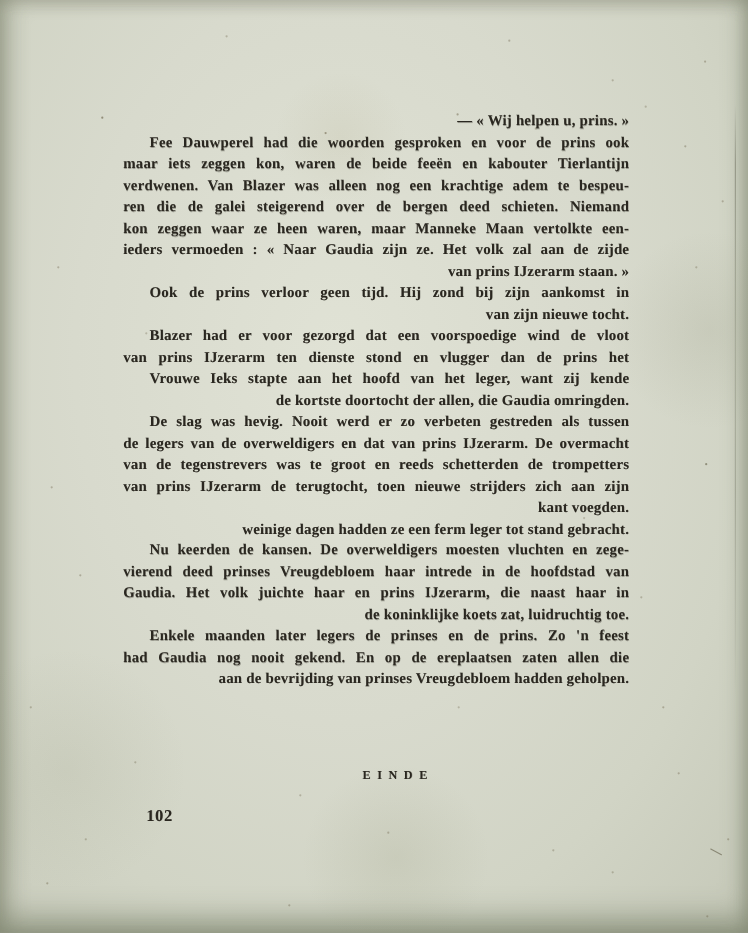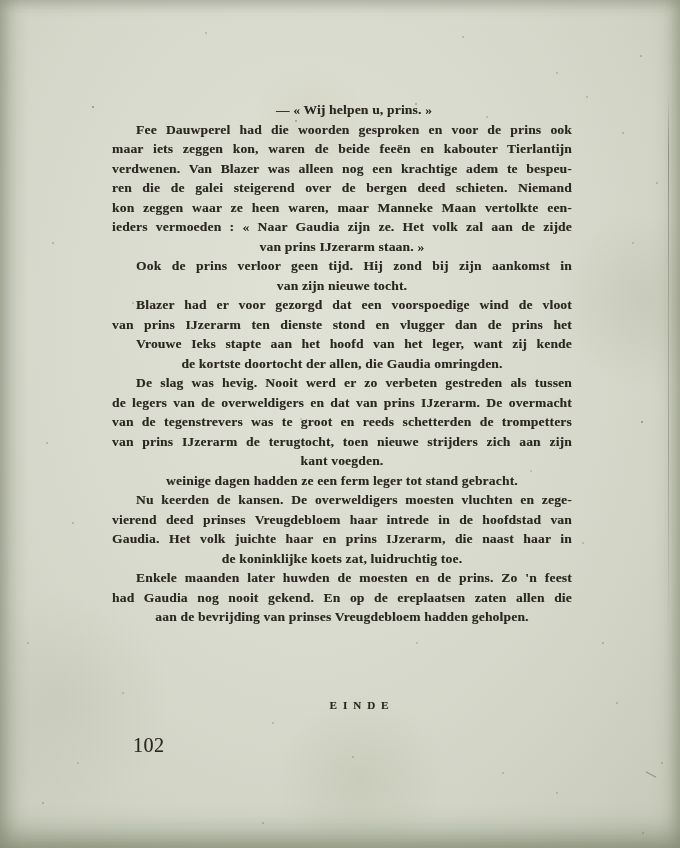--- a/index.html
+++ b/index.html
@@ -107,21 +107,21 @@
     width: 460px;
     color: #2a2720;
     font-weight: bold;
     font-size: 13.5px;
     text-shadow: 0.3px 0.3px 0 rgba(42, 39, 32, 0.35);
   }
   .line {
     height: 19.5px;
     line-height: 19.5px;
     letter-spacing: 0.2px;
-    text-align: center;
+    text-align: right;
     white-space: normal;
     overflow: visible;
   }
   .line.just {
     text-align: justify;
     text-align-last: justify;
   }
   .line.indent {
     padding-left: 24px;
   }
@@ -135,22 +135,22 @@
     font-size: 11px;
     letter-spacing: 6px;
     color: #2a2720;
     transform: translateX(20px);
     text-shadow: 0.3px 0.3px 0 rgba(42, 39, 32, 0.35);
   }
   .page-number {
     position: absolute;
     left: 133px;
     top: 734px;
-    font-weight: normal;
-    font-size: 20px;
+    font-weight: bold;
+    font-size: 15px;
     letter-spacing: 0.5px;
     color: #2a2720;
     text-shadow: 0.3px 0.3px 0 rgba(42, 39, 32, 0.35);
   }
 </style>
 </head>
 <body>
 
 <div class="page">
   <div class="texture"></div>
@@ -176,21 +176,21 @@
       <div class="line indent just">De slag was hevig. Nooit werd er zo verbeten gestreden als tussen</div>
       <div class="line just">de legers van de overweldigers en dat van prins IJzerarm. De overmacht</div>
       <div class="line just">van de tegenstrevers was te groot en reeds schetterden de trompetters</div>
       <div class="line just">van prins IJzerarm de terugtocht, toen nieuwe strijders zich aan zijn</div>
       <div class="line">kant voegden.</div>
       <div class="line">weinige dagen hadden ze een ferm leger tot stand gebracht.</div>
       <div class="line indent just">Nu keerden de kansen. De overweldigers moesten vluchten en zege-</div>
       <div class="line just">vierend deed prinses Vreugdebloem haar intrede in de hoofdstad van</div>
       <div class="line just">Gaudia. Het volk juichte haar en prins IJzerarm, die naast haar in</div>
       <div class="line">de koninklijke koets zat, luidruchtig toe.</div>
-      <div class="line indent just">Enkele maanden later huwden de moesten en de prins. Zo 'n feest</div>
+      <div class="line indent just">Enkele maanden later legers de prinses en de prins. Zo 'n feest</div>
       <div class="line just">had Gaudia nog nooit gekend. En op de ereplaatsen zaten allen die</div>
       <div class="line">aan de bevrijding van prinses Vreugdebloem hadden geholpen.</div>
     </div>
 
   <div class="einde">EINDE</div>
 
   <div class="page-number">102</div>
 </div>
 
 </body></html>

